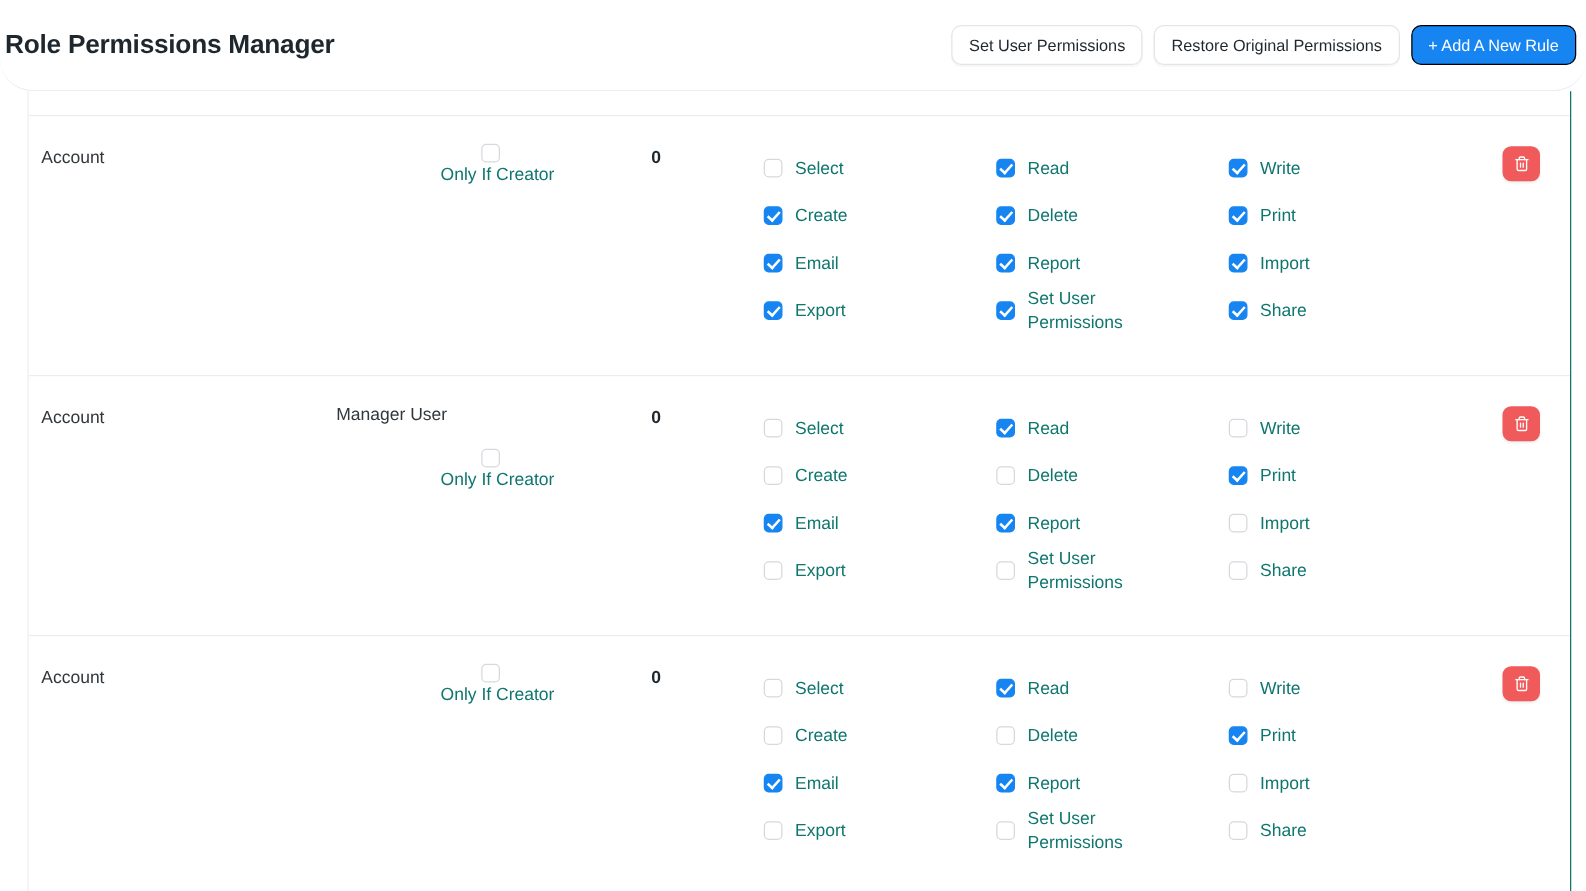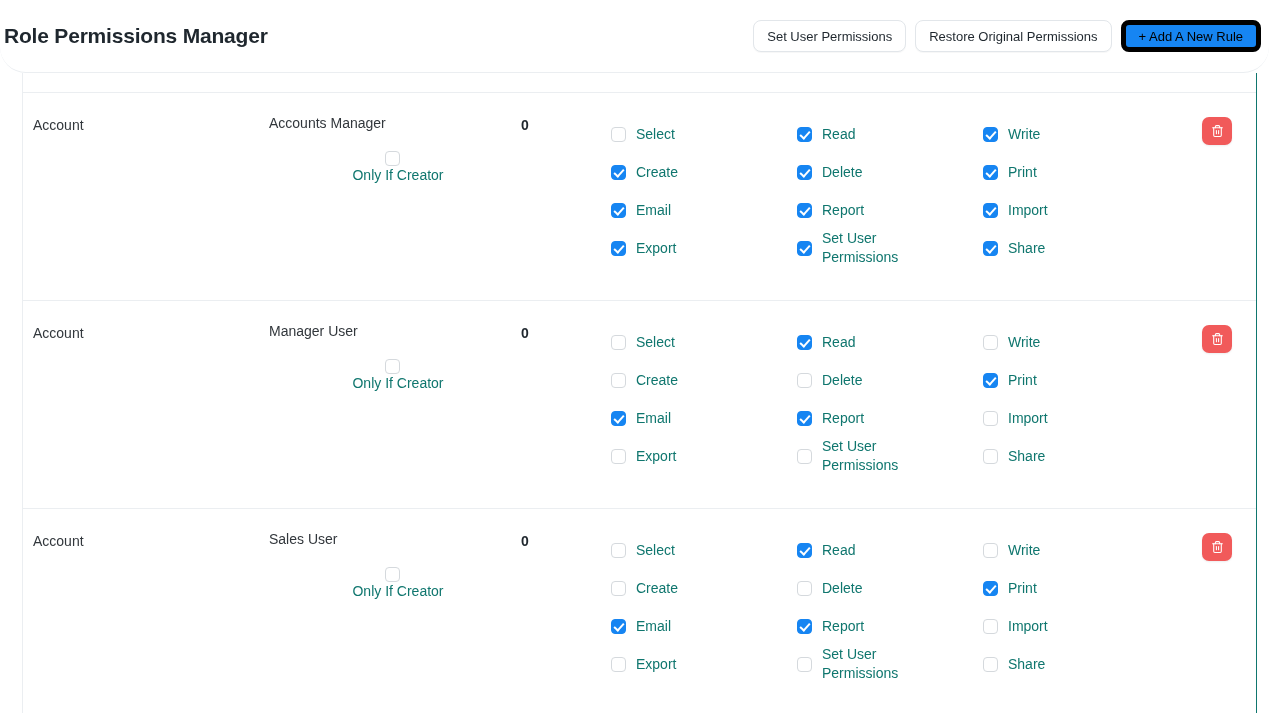--- a/index.html
+++ b/index.html
@@ -52,22 +52,22 @@
     height: 32px;
   }
   .btn-secondary {
     background: #ffffff;
     color: #1f272e;
     border: 1px solid #e2e6ea;
     box-shadow: 0 1px 1px rgba(16,24,40,0.035);
   }
   .btn-primary {
     background: #1685f2;
-    color: #000000;
-    border: 5px solid #000000;
+    color: #ffffff;
+    border: 1px solid #000000;
     font-weight: 400;
   }
 
   
   .table-wrap {
     position: relative;
     margin: 0 12px 10px 22px;
     border-left: 1px solid #ebeef1;
     border-right: 1px solid #0f766e;
     height: 640px;
@@ -203,21 +203,20 @@
     <button class="btn btn-secondary">Restore Original Permissions</button>
     <button class="btn btn-primary">+ Add A New Rule</button>
   </div>
 </div>
 
 <div class="table-wrap">
   <div class="table-inner" id="rows-host">
       <div class="perm-row">
         <div class="col-doctype">Account</div>
         <div class="col-role">
-          <div class="role-name">Accounts Manager</div>
           <div class="only-creator">
             <span class="cb"></span>
             <span class="cb-label">Only If Creator</span>
           </div>
         </div>
         <div class="col-count">0</div>
         <div class="col-perms">
           <div class="perm-col c1">
             <div class="cbrow">
               <span class="cb"></span>
@@ -361,21 +360,20 @@
                 <line x1="10" y1="11" x2="10" y2="17"></line>
                 <line x1="14" y1="11" x2="14" y2="17"></line>
               </svg>
             </span>
           </button>
         </div>
       </div>
       <div class="perm-row">
         <div class="col-doctype">Account</div>
         <div class="col-role">
-          <div class="role-name">Sales User</div>
           <div class="only-creator">
             <span class="cb"></span>
             <span class="cb-label">Only If Creator</span>
           </div>
         </div>
         <div class="col-count">0</div>
         <div class="col-perms">
           <div class="perm-col c1">
             <div class="cbrow">
               <span class="cb"></span>

